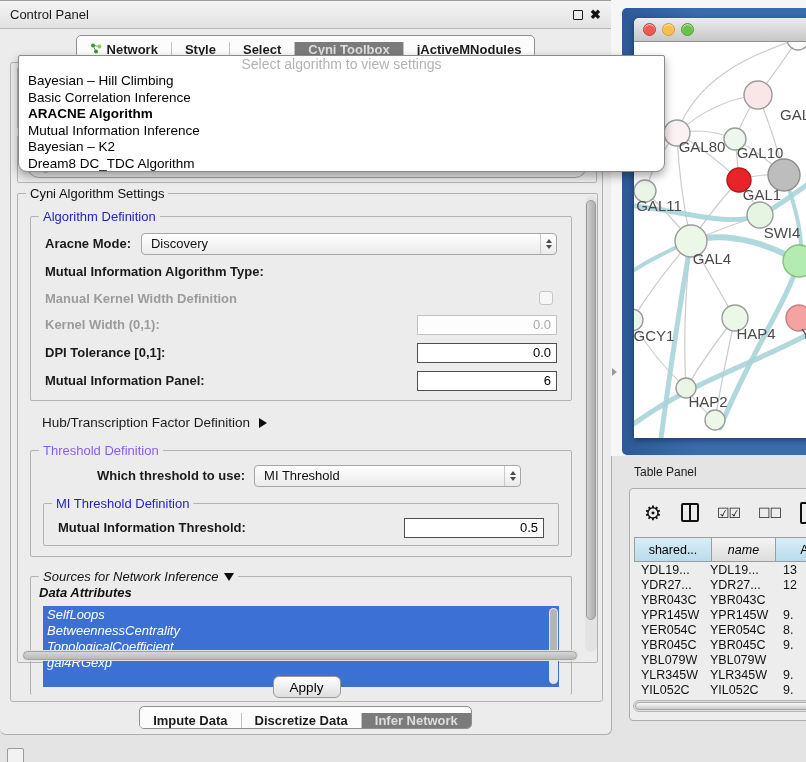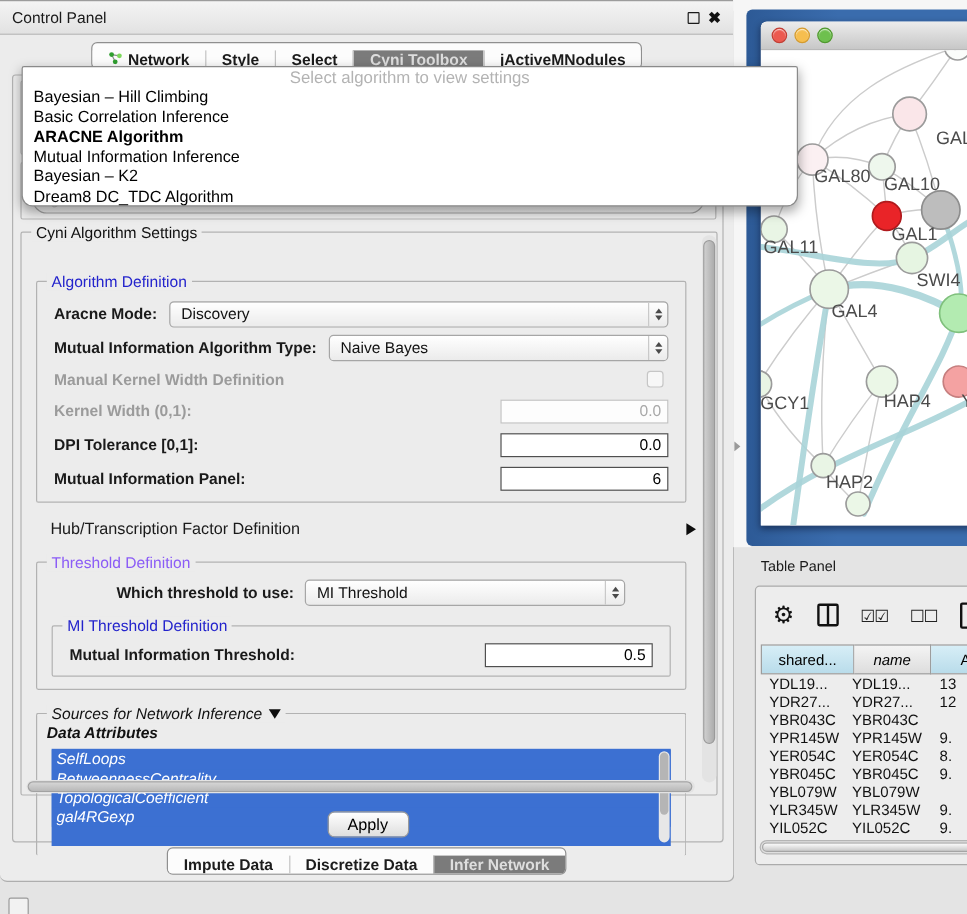--- a/index.html
+++ b/index.html
@@ -77,22 +77,22 @@
   .tri-up   { width:0; height:0; border-left:3.5px solid transparent; border-right:3.5px solid transparent; border-bottom:4.5px solid #4a4a4a; }
   .tri-dn   { width:0; height:0; border-left:3.5px solid transparent; border-right:3.5px solid transparent; border-top:4.5px solid #4a4a4a; }
   .tri-right{ width:0; height:0; border-top:5.5px solid transparent; border-bottom:5.5px solid transparent; border-left:8px solid #0d0d0d; }
   .tri-down { width:0; height:0; border-left:5.5px solid transparent; border-right:5.5px solid transparent; border-top:8px solid #0d0d0d; }
 
   .txt { width:140px; height:20px; border:1px solid #4f4f4f; background:#fff;
     text-align:right; font-size:13px; padding:0 5px; font-family:"Liberation Sans",sans-serif; }
   .txt.dis { border:1px solid #c2c2c2; color:#a8a8a8; background:#fdfdfd; }
   .checkbox { width:14px; height:14px; border:1px solid #c6c6c6; border-radius:3px; background:#f7f7f7; }
 
-  .ad-group { margin:40px 8px 0 8px; padding:10px 4px 8px 4px; }
-  .hub-row { display:flex; align-items:center; gap:9px; margin:14px 0 0 20px; font-size:13.5px; color:#1a1a1a;justify-content:space-between; }
+  .ad-group { margin:22px 8px 0 8px; padding:10px 4px 8px 4px; }
+  .hub-row { display:flex; align-items:center; gap:9px; margin:14px 0 0 20px; font-size:13.5px; color:#1a1a1a; }
   .th-group { margin:20px 8px 0 8px; padding:8px 4px 10px 4px; }
   .mi-group { margin:16px 8px 0 8px; padding:12px 4px 6px 4px; }
   .src-group { margin:19px 8px 0 8px; padding:6px 4px 8px 4px; border-bottom:none;font-style:italic; }
   .da-label { font-weight:bold; margin:2px 0 6px 4px; }
   .attr-list { position:relative; margin-left:8px; width:516px; height:81px;
     background:#3c70d2; overflow:hidden; padding-top:1px; }
   .attr-item { color:#fff; font-size:13px; height:16px; line-height:16px; padding-left:4px;
     background:#3c70d2; white-space:nowrap; }
   .list-vscroll { position:absolute; right:1px; top:2px; width:9px; height:76px;
     background:#e7e7e7; border-radius:5px; }
@@ -225,27 +225,20 @@
                 <span class="cval">Discovery</span>
                 <span class="stepper">
                     <span class="tri-up"></span>
                     <span class="tri-dn"></span>
                   </span>
               </div>
             </div>
 
             <div class="row">
               <span class="lbl">Mutual Information Algorithm Type:</span>
-              <div class="combo" style="flex:1; margin-left:10px;">
-                <span class="cval">Naive Bayes</span>
-                <span class="stepper">
-                    <span class="tri-up"></span>
-                    <span class="tri-dn"></span>
-                  </span>
-              </div>
             </div>
 
             <div class="row" style="height:20px;">
               <span class="lbl dis">Manual Kernel Width Definition</span>
               <span class="spacer"></span>
               <span class="checkbox" style="margin-right:4px;"></span>
             </div>
 
             <div class="row">
               <span class="lbl dis">Kernel Width (0,1):</span>

